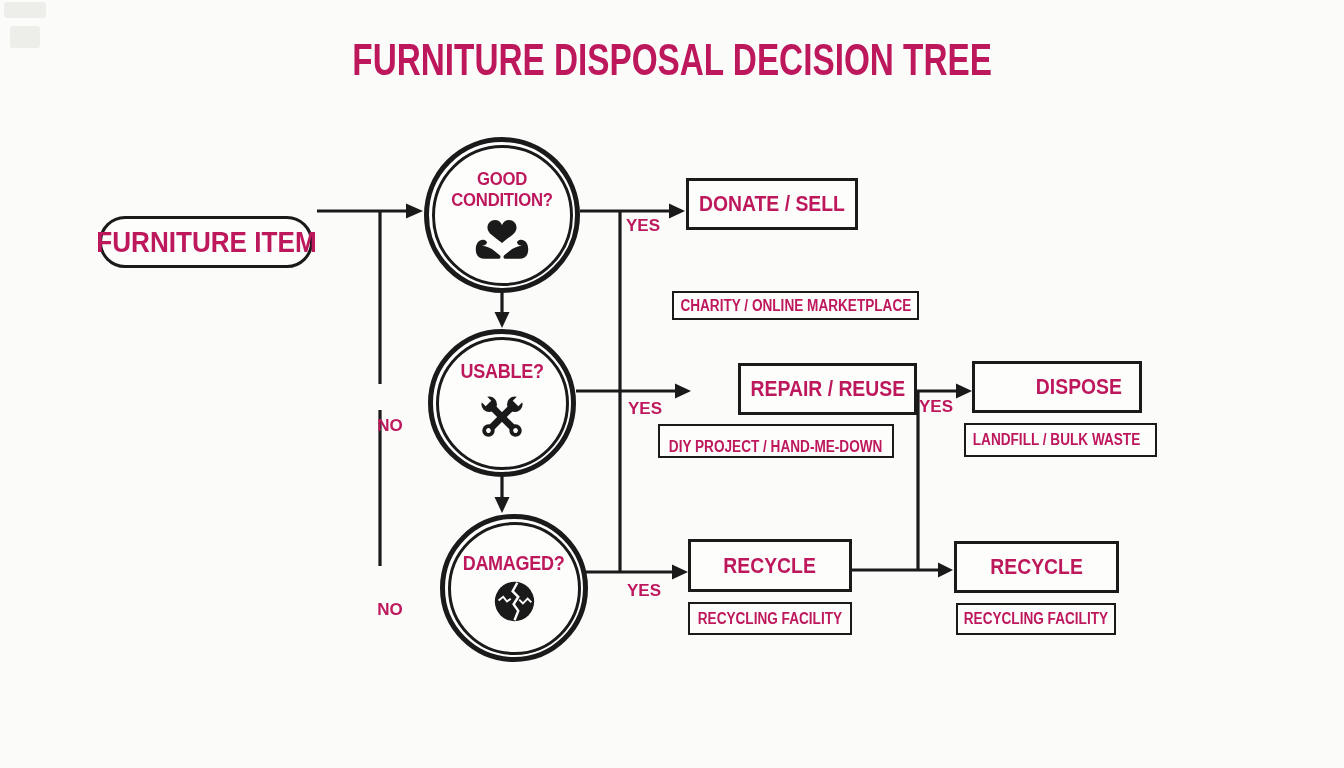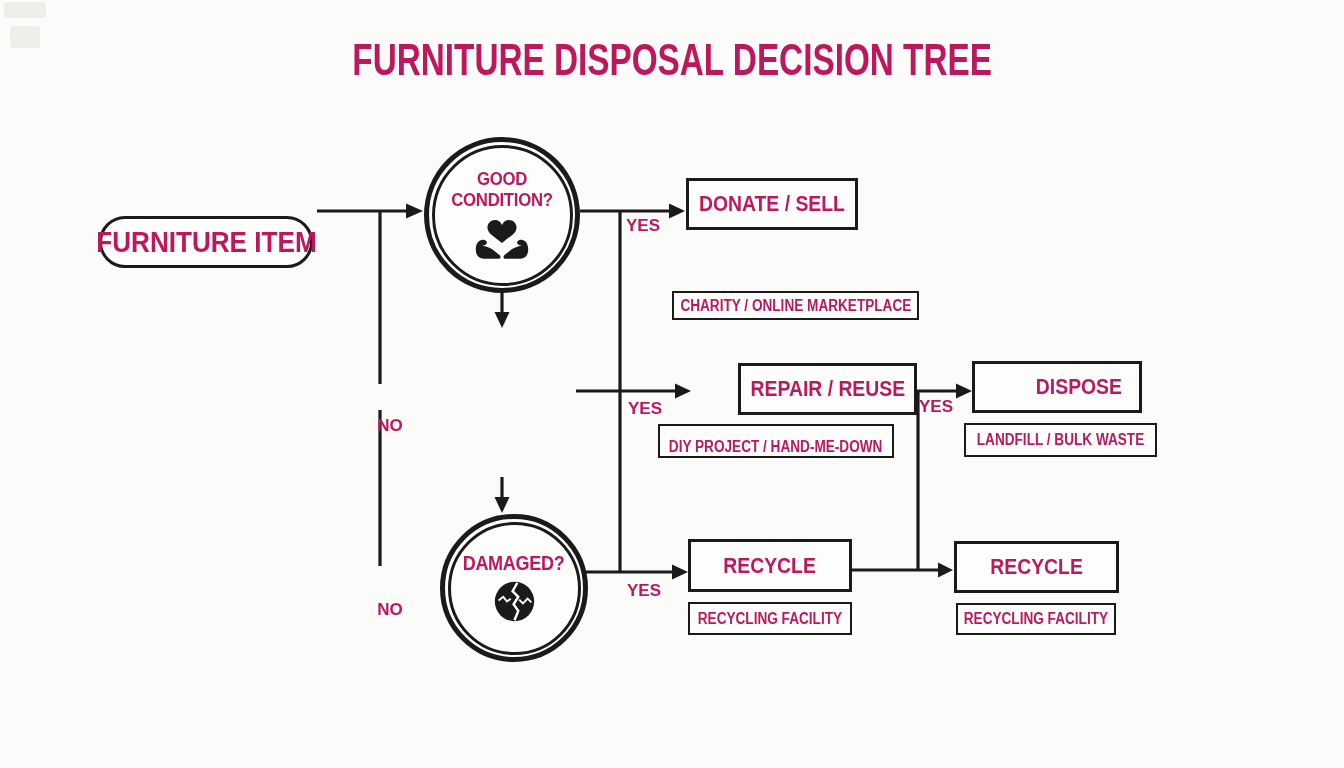--- a/index.html
+++ b/index.html
@@ -80,20 +80,39 @@
     <span class="q cx sx88" style="font-size:19px;width:122px;white-space:normal;">GOOD CONDITION?</span>
     <svg class="icon" width="60" height="47" viewBox="0 0 64 52">
       <g fill="#1a1a1a">
         <path d="M32,11 C30.8,7.7 27.6,5.5 24.3,5.5 C19.6,5.5 15.9,9.2 15.9,13.9 C15.9,20.8 23.5,23.7 32,31 C40.5,23.7 48.1,20.8 48.1,13.9 C48.1,9.2 44.4,5.5 39.7,5.5 C36.4,5.5 33.2,7.7 32,11 Z"></path>
         <path d="M3,38 C3,31 7,27 11.5,27.5 C13.5,27.7 15,29 15.5,30.5 C14.5,33 12,34.2 9.5,34 C15,34.5 20,36.5 24,40 L29.5,44.5 C31,45.8 30.5,48.5 28,48.5 L13,48.5 C6,48.5 3,44.5 3,38 Z"></path>
         <path d="M61,38 C61,31 57,27 52.5,27.5 C50.5,27.7 49,29 48.5,30.5 C49.5,33 52,34.2 54.5,34 C49,34.5 44,36.5 40,40 L34.5,44.5 C33,45.8 33.5,48.5 36,48.5 L51,48.5 C58,48.5 61,44.5 61,38 Z"></path>
       </g>
     </svg>
   </div>
 
+  <div class="decision" style="left:428px;top:329px;width:148px;height:148px;">
+    <span class="q cx sx90" style="font-size:20px;">USABLE?</span>
+    <svg class="icon" width="62" height="58" viewBox="0 0 56 56">
+      <g transform="rotate(-45 28 28)">
+        <rect x="24.7" y="12" width="6.6" height="33" rx="3" fill="#1a1a1a"></rect>
+        <circle cx="28" cy="10.5" r="7.5" fill="#1a1a1a"></circle>
+        <rect x="24.2" y="1" width="7.6" height="8.5" fill="#fdfdfc"></rect>
+        <circle cx="28" cy="46.5" r="6" fill="#1a1a1a"></circle>
+        <circle cx="28" cy="46.5" r="2.3" fill="#fdfdfc"></circle>
+      </g>
+      <g transform="rotate(45 28 28)">
+        <rect x="24.7" y="12" width="6.6" height="33" rx="3" fill="#1a1a1a"></rect>
+        <circle cx="28" cy="10.5" r="7.5" fill="#1a1a1a"></circle>
+        <rect x="24.2" y="1" width="7.6" height="8.5" fill="#fdfdfc"></rect>
+        <circle cx="28" cy="46.5" r="6" fill="#1a1a1a"></circle>
+        <circle cx="28" cy="46.5" r="2.3" fill="#fdfdfc"></circle>
+      </g>
+    </svg>
+  </div>
 
   <div class="decision" style="left:440px;top:514px;width:148px;height:148px;">
     <span class="q cx sx90" style="font-size:20px;">DAMAGED?</span>
     <svg class="icon" width="45" height="45" viewBox="0 0 48 48">
       <circle cx="24" cy="24" r="21" fill="#1a1a1a"></circle>
       <path d="M27,4 L22,13 L28,19 L23,27 L28,34 L24,44" stroke="#fdfdfc" stroke-width="2.6" fill="none"></path>
       <path d="M7,23 L12,19 L16,24 L20,21" stroke="#fdfdfc" stroke-width="2" fill="none"></path>
       <path d="M29,22 L33,26 L38,21 L42,25" stroke="#fdfdfc" stroke-width="2" fill="none"></path>
     </svg>
   </div>
@@ -115,21 +134,21 @@
   <div class="outcome" style="left:688px;top:539px;width:164px;height:53px;">
     <span class="cx sx88">RECYCLE</span>
   </div>
   <div class="sub" style="left:688px;top:602px;width:164px;height:33px;">
     <span class="cx sx85">RECYCLING FACILITY</span>
   </div>
 
   <div class="outcome" style="left:972px;top:361px;width:170px;height:52px;padding-left:44px;">
     <span class="cx sx88">DISPOSE</span>
   </div>
-  <div class="sub" style="left:964px;top:423px;width:193px;height:34px;">
+  <div class="sub" style="left:964px;top:423px;width:193px;height:34px;justify-content:flex-end;">
     <span class="cx sx85">LANDFILL / BULK WASTE</span>
   </div>
 
   <div class="outcome" style="left:954px;top:541px;width:165px;height:52px;">
     <span class="cx sx88">RECYCLE</span>
   </div>
   <div class="sub" style="left:956px;top:603px;width:160px;height:32px;">
     <span class="cx sx85">RECYCLING FACILITY</span>
   </div>
 

